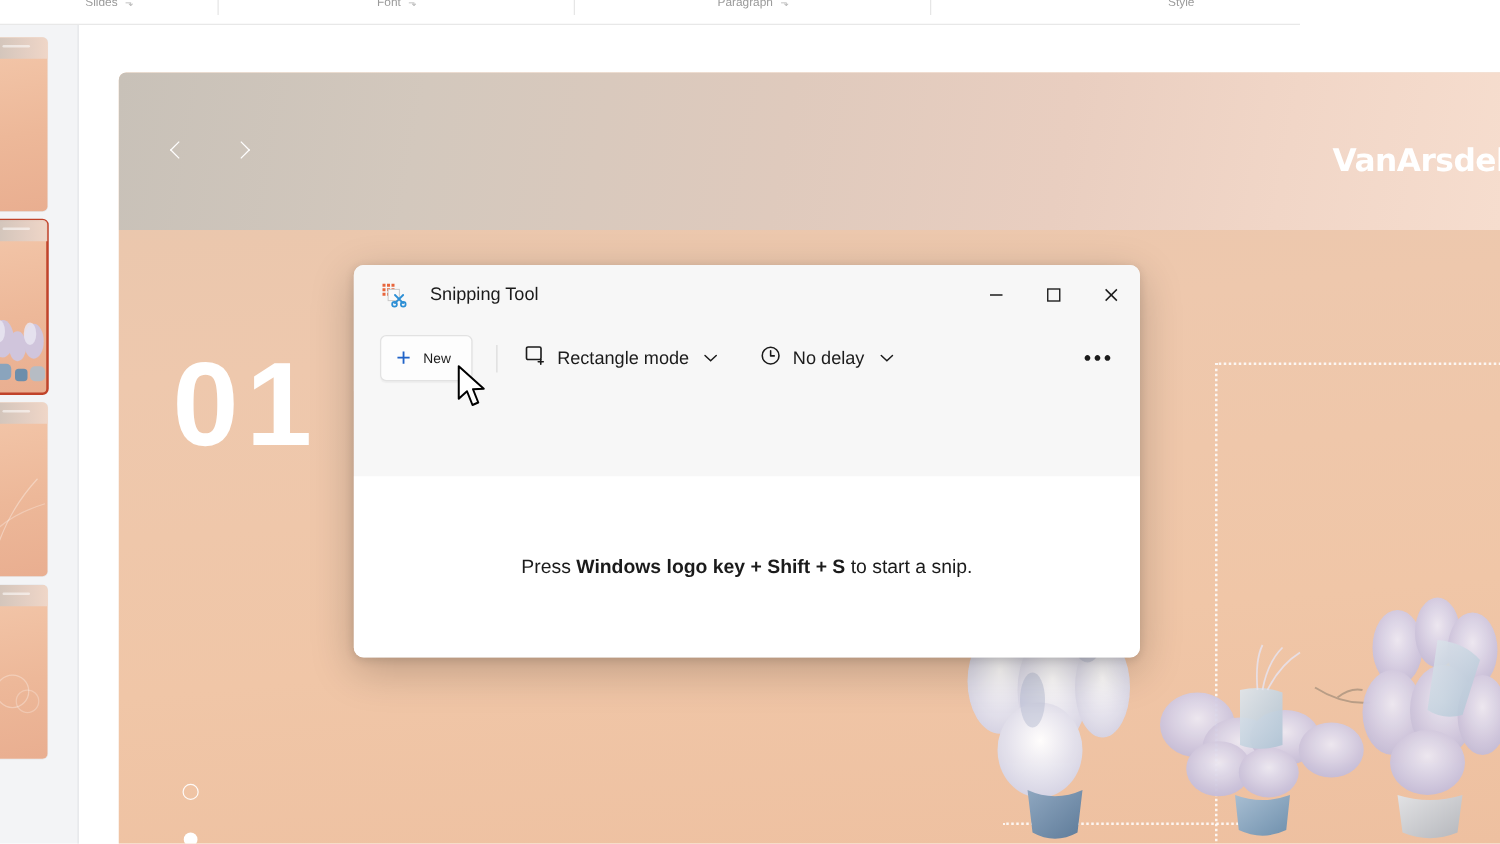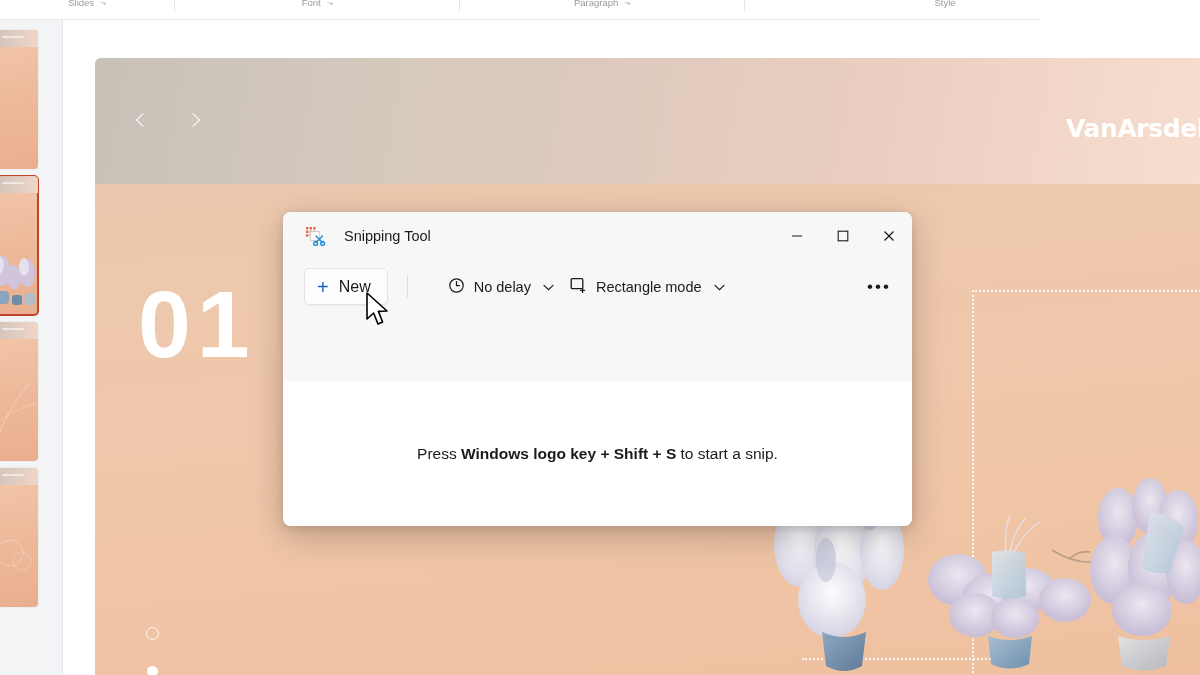--- a/index.html
+++ b/index.html
@@ -142,21 +142,21 @@
     position: relative; height: 53px; display: flex; align-items: center;
     background: #f7f7f7;
   }
   .newbtn {
     margin-left: 21px; height: 37px; padding: 0 16px 0 12px;
     background: #fdfdfd; border: 1px solid #e2e2e2; border-radius: 5px;
     display: flex; align-items: center; gap: 10px; cursor: pointer;
     box-shadow: 0 1px 1px rgba(0,0,0,.04);
   }
   .newbtn .plus { color: #2063c8; font-size: 20px; line-height: 1; font-weight: 400; }
-  .newbtn .txt { font-size: 16px; color: #1b1b1b; }
+  .newbtn .txt { font-size: 11px; color: #1b1b1b; }
 
   .tb-sep { width: 1px; height: 22px; background: #dcdcdc; margin: 0 14px 0 19px; }
 
   .tb-item {
     display: flex; align-items: center; gap: 9px; height: 34px;
     padding: 0 8px; border-radius: 5px; cursor: pointer;
     font-size: 14.5px; color: #1b1b1b;
   }
   .tb-item .caret { color: #444; font-size: 11px; margin-left: 3px; }
   .tb-more {
@@ -402,53 +402,53 @@
     </div>
 
     <div class="st-toolbar">
       <div class="newbtn">
         <span class="plus">+</span>
         <span class="txt">New</span>
       </div>
 
       <div class="tb-sep"></div>
 
-      <div class="tb-item" style="margin-left:18px">
-        <span>
-          <svg width="17" height="17" viewBox="0 0 17 17">
-            <circle cx="8.5" cy="8.5" r="6.7" fill="none" stroke="#1b1b1b" stroke-width="1.25"></circle>
-            <path d="M8.5 4.6 L8.5 8.7 L11.4 8.7" fill="none" stroke="#1b1b1b" stroke-width="1.25" stroke-linecap="round" stroke-linejoin="round"></path>
-          </svg>
-        </span>
-        <span>No delay</span>
-        <span class="caret">
-          <svg width="11" height="7" viewBox="0 0 11 7">
-              <path d="M1 1.4 L5.5 5.6 L10 1.4" fill="none" stroke="#1b1b1b" stroke-width="1.2" stroke-linecap="round"></path>
-            </svg>
-        </span>
-      </div>
-
       <div class="tb-item">
         <span>
           <svg width="17" height="17" viewBox="0 0 17 17">
             <rect x="1.2" y="1.6" width="11.6" height="10" rx="1.2" fill="none" stroke="#1b1b1b" stroke-width="1.3"></rect>
             <g stroke="#1b1b1b" stroke-width="1.3" stroke-linecap="round">
               <line x1="12.6" y1="11.4" x2="12.6" y2="15.4"></line>
               <line x1="10.6" y1="13.4" x2="14.6" y2="13.4"></line>
             </g>
           </svg>
         </span>
         <span>Rectangle mode</span>
         <span class="caret">
           <svg width="11" height="7" viewBox="0 0 11 7">
               <path d="M1 1.4 L5.5 5.6 L10 1.4" fill="none" stroke="#1b1b1b" stroke-width="1.2" stroke-linecap="round"></path>
             </svg>
         </span>
       </div>
 
+      <div class="tb-item" style="margin-left:18px">
+        <span>
+          <svg width="17" height="17" viewBox="0 0 17 17">
+            <circle cx="8.5" cy="8.5" r="6.7" fill="none" stroke="#1b1b1b" stroke-width="1.25"></circle>
+            <path d="M8.5 4.6 L8.5 8.7 L11.4 8.7" fill="none" stroke="#1b1b1b" stroke-width="1.25" stroke-linecap="round" stroke-linejoin="round"></path>
+          </svg>
+        </span>
+        <span>No delay</span>
+        <span class="caret">
+          <svg width="11" height="7" viewBox="0 0 11 7">
+              <path d="M1 1.4 L5.5 5.6 L10 1.4" fill="none" stroke="#1b1b1b" stroke-width="1.2" stroke-linecap="round"></path>
+            </svg>
+        </span>
+      </div>
+
       <div class="tb-more">•••</div>
     </div>
 
     <div class="st-body">
       <div class="st-hint">
         <span>Press </span><b>Windows logo key</b><b> + </b><b>Shift</b><b> + </b><b>S</b><span> to start a snip.</span>
       </div>
     </div>
   </div>
 

